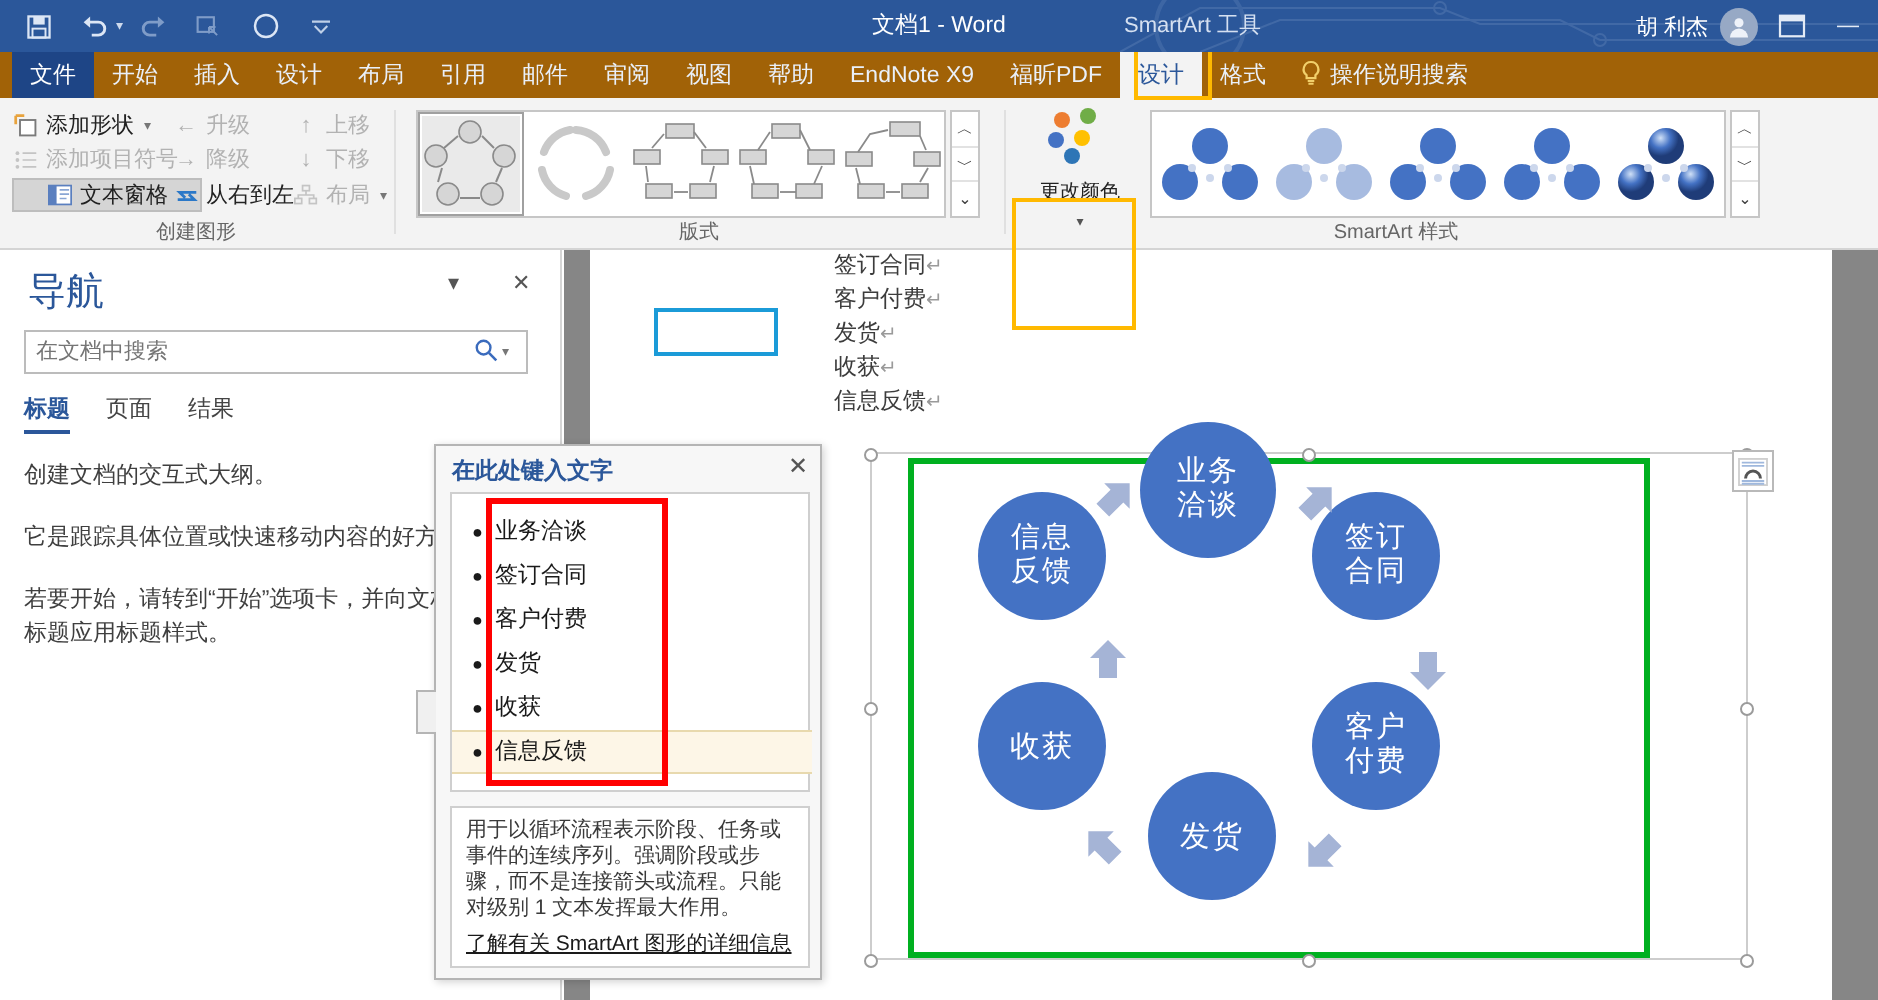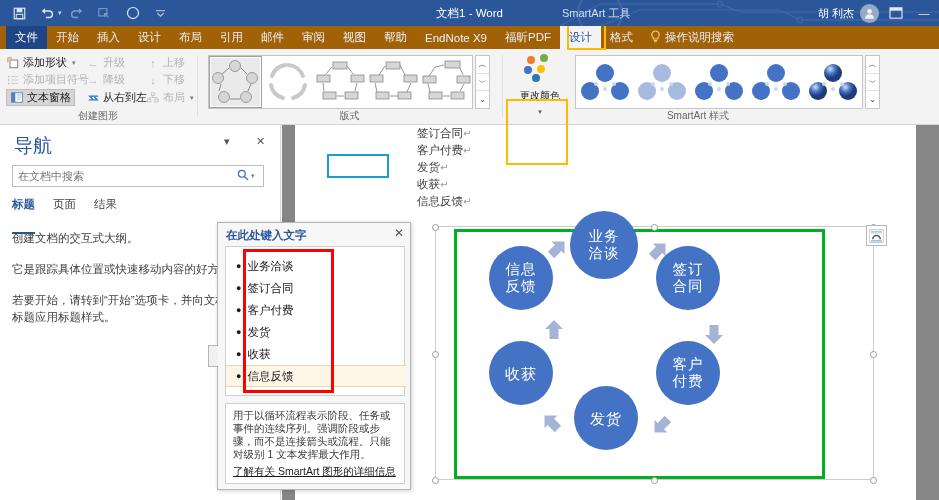--- a/index.html
+++ b/index.html
@@ -50,21 +50,21 @@
   .rgroup { position:absolute; top:0; height:76px; }
   .rgroup-label { position:absolute; bottom:2px; width:100%; text-align:center;
                   font-size:10px; color:#666; }
   .rsep { position:absolute; top:6px; width:1px; height:62px; background:#e0e0e0; }
 
   .cmdrow { display:flex; align-items:center; height:17px; font-size:11px; color:#222; gap:3px; }
   .cmdrow.dim { color:#b2b2b2; }
   .mini-ico { width:14px; height:13px; display:flex; align-items:center; justify-content:center;
               font-size:11px; }
   .drop-caret { font-size:7px; color:#777; margin-left:2px; }
-  .btn-press { background:#d5d5d5; border:1px solid #bdbdbd; padding:0 3px; height:17px;
+  .btn-press { background:#d5d5d5; border:1px solid #bdbdbd; padding:0 16px; height:17px;
                display:flex; align-items:center; gap:3px; }
 
   
   .gallery { position:absolute; background:#fff; border:1px solid #c6c6c6; }
   .gal-item { position:relative; height:100%; border:1px solid transparent; }
   .gal-item.sel { border:1px solid #a0a0a0; background:#eaeaea; box-shadow:inset 0 0 0 1px #fff; }
   .spin { position:absolute; width:15px; background:#fff; border:1px solid #c6c6c6;
           display:flex; flex-direction:column; }
   .spin div { flex:1; display:flex; align-items:center; justify-content:center;
               font-size:8px; color:#444; border-bottom:1px solid #e2e2e2; }
@@ -87,21 +87,21 @@
              background:#fff; border-right:1px solid #d6d6d6; }
   .nav-head { position:absolute; left:14px; top:8px; font-size:19px; color:#2b579a; }
   .nav-ctl { position:absolute; top:10px; font-size:11px; color:#555; cursor:default; }
   .nav-search { position:absolute; left:12px; top:40px; width:252px; height:22px;
                 border:1px solid #bcbcbc; background:#fff; display:flex; align-items:center; }
   .nav-search input { border:none; outline:none; flex:1; font-size:11px; color:#666;
                       padding-left:5px; font-family:inherit; background:transparent; }
   .search-ico { width:16px; font-size:11px; color:#3a6bbd; text-align:center; }
   .search-caret { width:12px; font-size:7px; color:#777; }
   .nav-tabs { position:absolute; left:12px; top:72px; display:flex; gap:18px; }
-  .nav-tab { font-size:11.5px; color:#444; padding-bottom:20px; }
+  .nav-tab { font-size:11.5px; color:#444; padding-bottom:3px; }
   .nav-tab.active { color:#2b579a; border-bottom:2px solid #2b579a; font-weight:bold; }
   .nav-body { position:absolute; left:12px; top:105px; width:245px; font-size:11.5px;
               color:#3f3f3f; line-height:17px; }
   .nav-body p { margin-bottom:14px; }
 
   
   .docarea { position:absolute; left:282px; top:125px; width:657px; height:375px; background:#868686; }
   .page { position:absolute; left:13px; top:0; width:621px; height:375px; background:#fff; }
   .doc-lines { position:absolute; left:122px; top:0px; font-size:11.5px; color:#3c3c3c;
                line-height:17px; }

